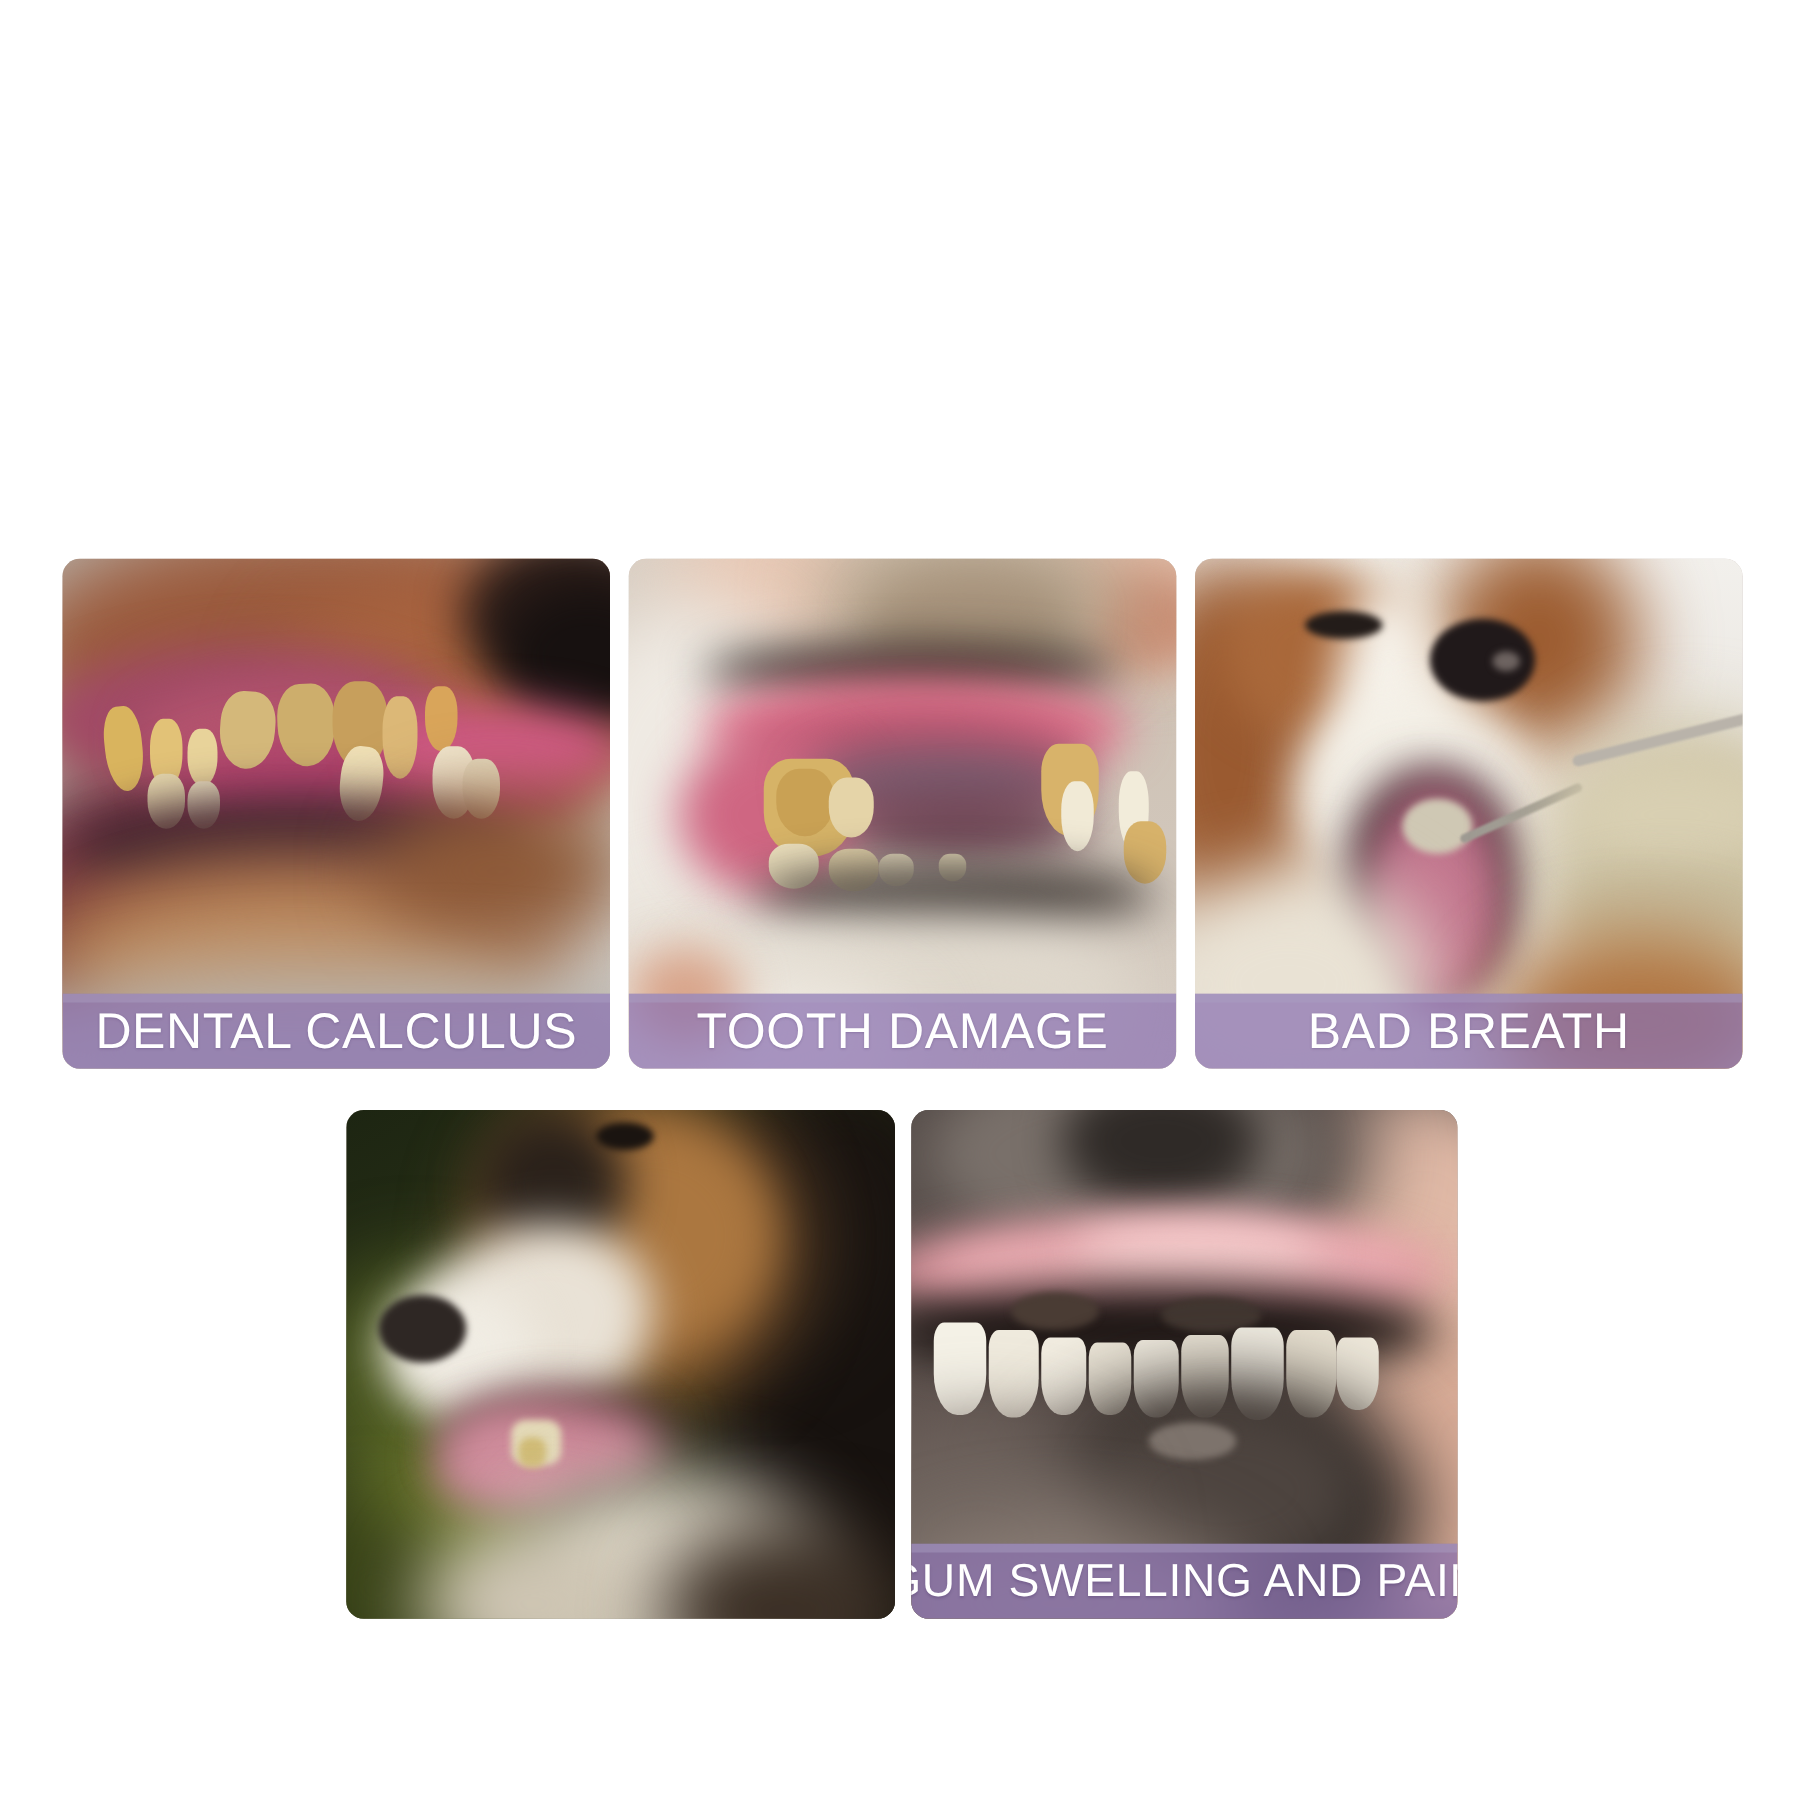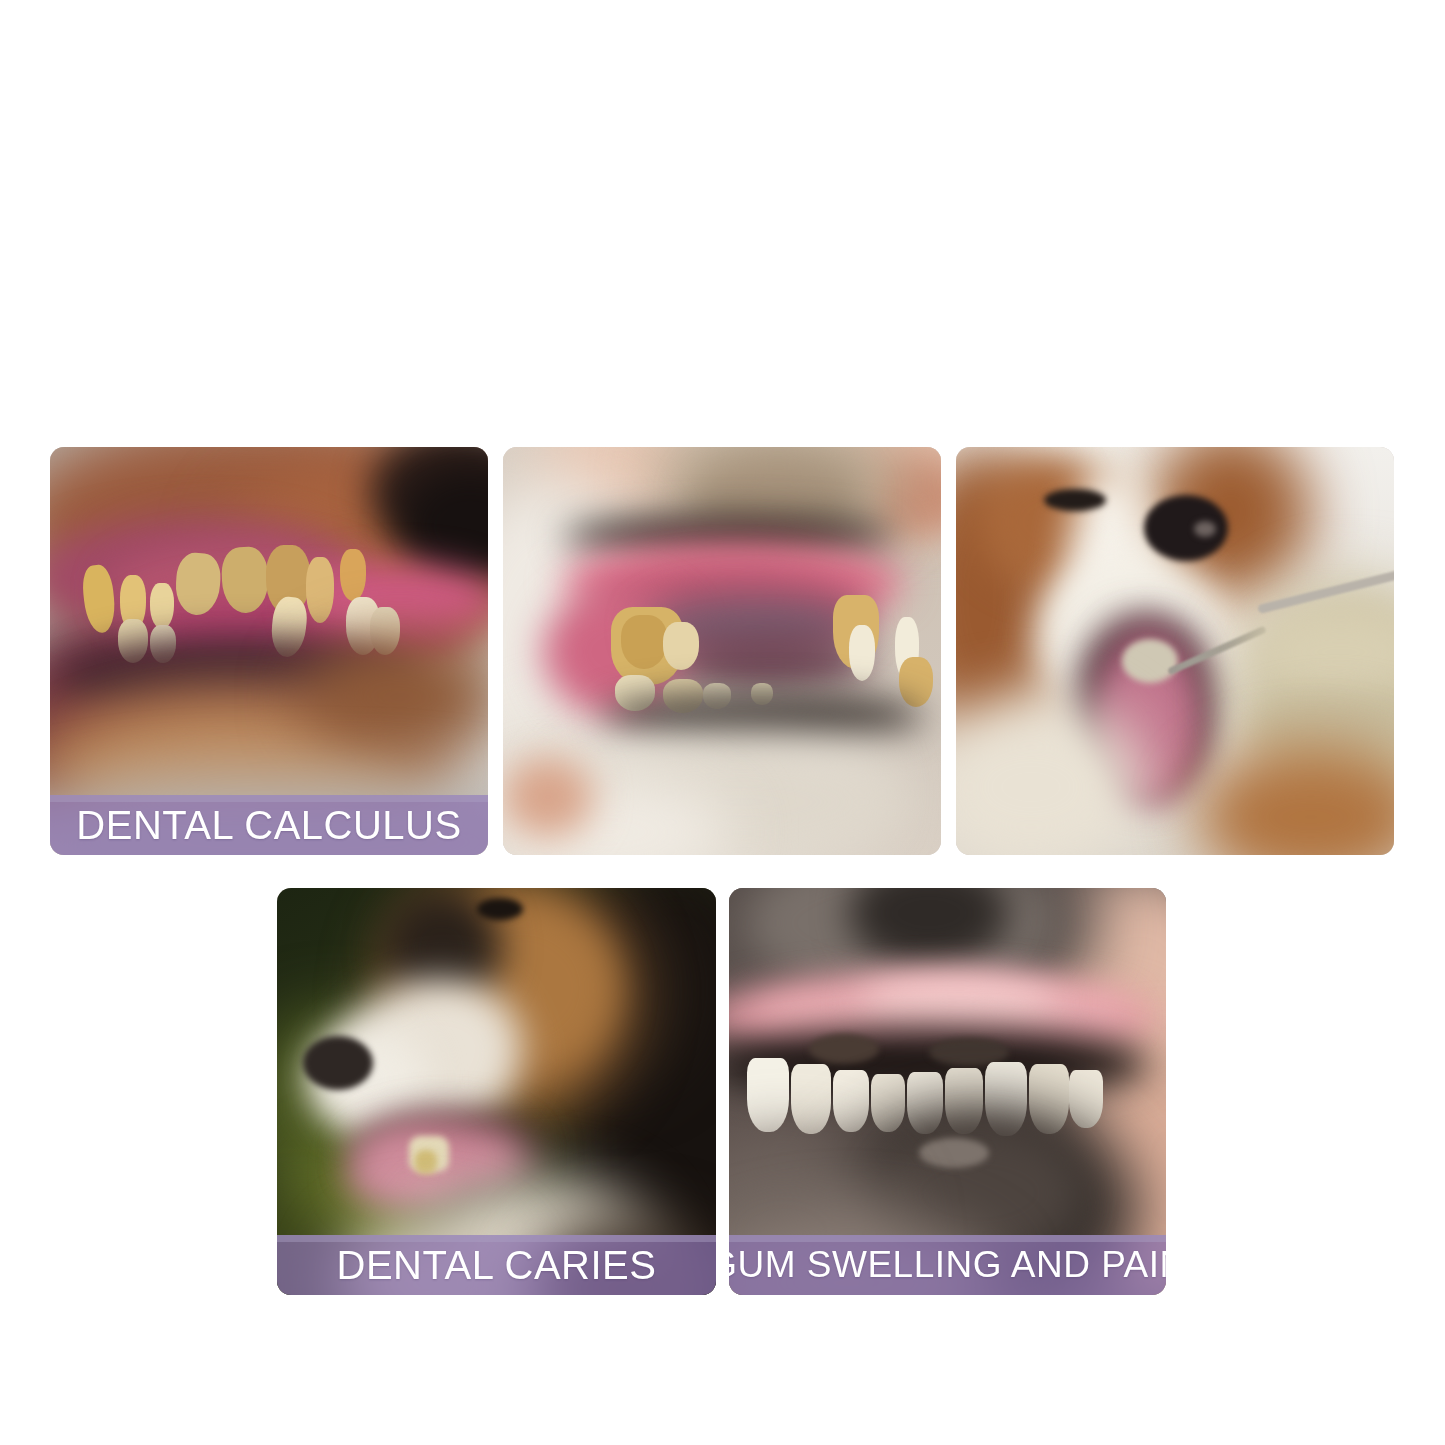--- a/index.html
+++ b/index.html
@@ -167,20 +167,24 @@
       <div class="tooth" style="left:346px;top:178px;width:26px;height:56px;background:#f1ead6;"></div>
       <div class="tooth" style="left:392px;top:170px;width:24px;height:64px;background:#f2ecda;"></div>
       <div class="tooth" style="left:396px;top:210px;width:34px;height:50px;background:#d7b26a;"></div>
 
       <div class="blob soft" style="left:100px;top:248px;width:320px;height:44px;background:#2e2724;border-radius:50%;"></div>
 
       <div class="blob softer" style="left:60px;top:290px;width:360px;height:130px;background:#ded7cb;border-radius:50%;"></div>
       <div class="blob softer" style="left:-20px;top:330px;width:250px;height:110px;background:#f0ebe3;border-radius:50%;"></div>
       <div class="blob soft" style="left:0px;top:310px;width:90px;height:80px;background:#d8a48a;border-radius:50%;"></div>
     </div>
+    <div class="label-band">
+      <div class="band-top"></div>
+      <span class="label-text">TOOTH DAMAGE</span>
+    </div>
   </div>
 
   <div class="card" style="left:956px;top:447px;width:438px;height:408px;">
     <div class="photo">
       <div class="fill" style="background:linear-gradient(180deg,#f2f0ec 0%,#e9e5df 45%,#ddd7cd 100%);"></div>
 
       <div class="blob softer" style="left:-20px;top:10px;width:330px;height:340px;background:#efe8dc;border-radius:50%;"></div>
 
       <div class="blob softer" style="left:-60px;top:0px;width:170px;height:300px;background:#9a5a30;border-radius:50%;"></div>
       <div class="blob softer" style="left:195px;top:-20px;width:160px;height:170px;background:#9c5c30;border-radius:50%;"></div>
@@ -203,20 +207,24 @@
       <div style="left:208px;top:200px;width:106px;height:7px;background:#9e9a92;transform:rotate(-24deg);border-radius:4px;filter:blur(1px);"></div>
 
       <div class="blob softer" style="left:280px;top:130px;width:230px;height:250px;background:#cdc3a3;border-radius:50%;"></div>
       <div class="blob soft" style="left:300px;top:160px;width:170px;height:90px;background:#d8cfb2;border-radius:50%;"></div>
       <div class="blob soft" style="left:296px;top:250px;width:160px;height:60px;background:#c6bb9c;border-radius:50%;"></div>
 
       <div style="left:300px;top:140px;width:150px;height:9px;background:#b9b3aa;transform:rotate(-14deg);border-radius:5px;filter:blur(1px);"></div>
 
       <div class="blob softer" style="left:-40px;top:250px;width:230px;height:180px;background:#e9e2d4;border-radius:50%;"></div>
       <div class="blob softer" style="left:240px;top:300px;width:230px;height:140px;background:#b07440;border-radius:50%;"></div>
+    </div>
+    <div class="label-band">
+      <div class="band-top"></div>
+      <span class="label-text">BAD BREATH</span>
     </div>
   </div>
 
   <div class="card" style="left:277px;top:888px;width:439px;height:407px;">
     <div class="photo">
       <div class="fill" style="background:linear-gradient(150deg,#1d2512 0%,#2b3418 45%,#1a2110 100%);"></div>
 
       <div class="blob softer" style="left:-30px;top:120px;width:170px;height:200px;background:#4d5a22;border-radius:50%;"></div>
       <div class="blob softer" style="left:10px;top:260px;width:150px;height:150px;background:#6d7a2c;border-radius:50%;"></div>
       <div class="blob softer" style="left:-40px;top:320px;width:130px;height:120px;background:#3a4418;border-radius:50%;"></div>
@@ -237,24 +245,20 @@
 
       <div class="blob soft" style="left:78px;top:225px;width:190px;height:80px;background:#3b2b26;border-radius:50%;"></div>
       <div class="blob soft" style="left:80px;top:230px;width:170px;height:78px;background:#c98294;border-radius:50%;"></div>
       <div class="blob soft" style="left:70px;top:250px;width:110px;height:70px;background:#d08e9d;border-radius:50%;"></div>
       <div class="blob sharp" style="left:132px;top:248px;width:40px;height:36px;background:#e3d9b7;border-radius:30%;"></div>
       <div class="blob sharp" style="left:138px;top:262px;width:22px;height:24px;background:#d0bb74;border-radius:40%;"></div>
 
       <div class="blob softer" style="left:140px;top:290px;width:240px;height:170px;background:#e2dbcc;border-radius:50%;"></div>
       <div class="blob softer" style="left:60px;top:330px;width:180px;height:130px;background:#cfc6b4;border-radius:50%;"></div>
       <div class="blob softer" style="left:250px;top:330px;width:200px;height:140px;background:#3b2f25;border-radius:50%;"></div>
-    </div>
-    <div class="label-band">
-      <div class="band-top"></div>
-      <span class="label-text">DENTAL CARIES</span>
     </div>
   </div>
 
   <div class="card" style="left:729px;top:888px;width:437px;height:407px;">
     <div class="photo">
       <div class="fill" style="background:linear-gradient(180deg,#4c4442 0%,#5a4f4b 40%,#6a5c57 100%);"></div>
 
       <div class="blob softer" style="left:300px;top:-20px;width:220px;height:250px;background:#e0b9a6;border-radius:50%;"></div>
       <div class="blob softer" style="left:350px;top:160px;width:170px;height:260px;background:#d9ac97;border-radius:50%;"></div>
 

